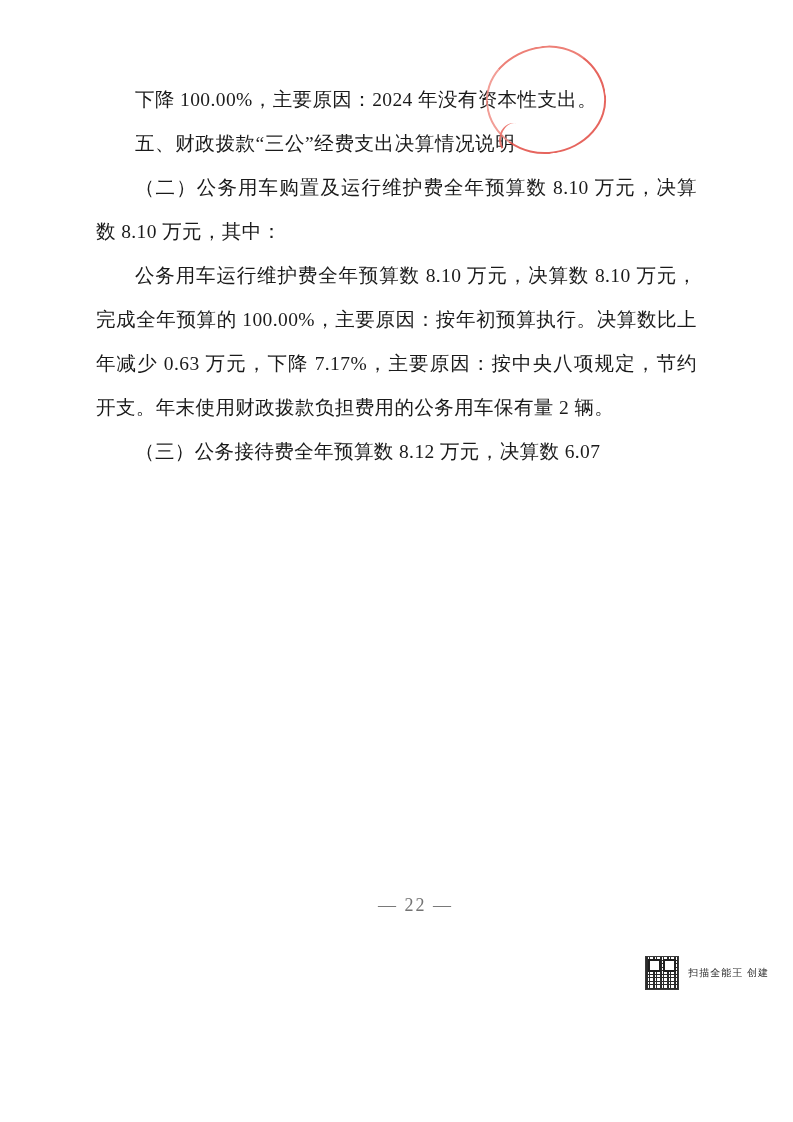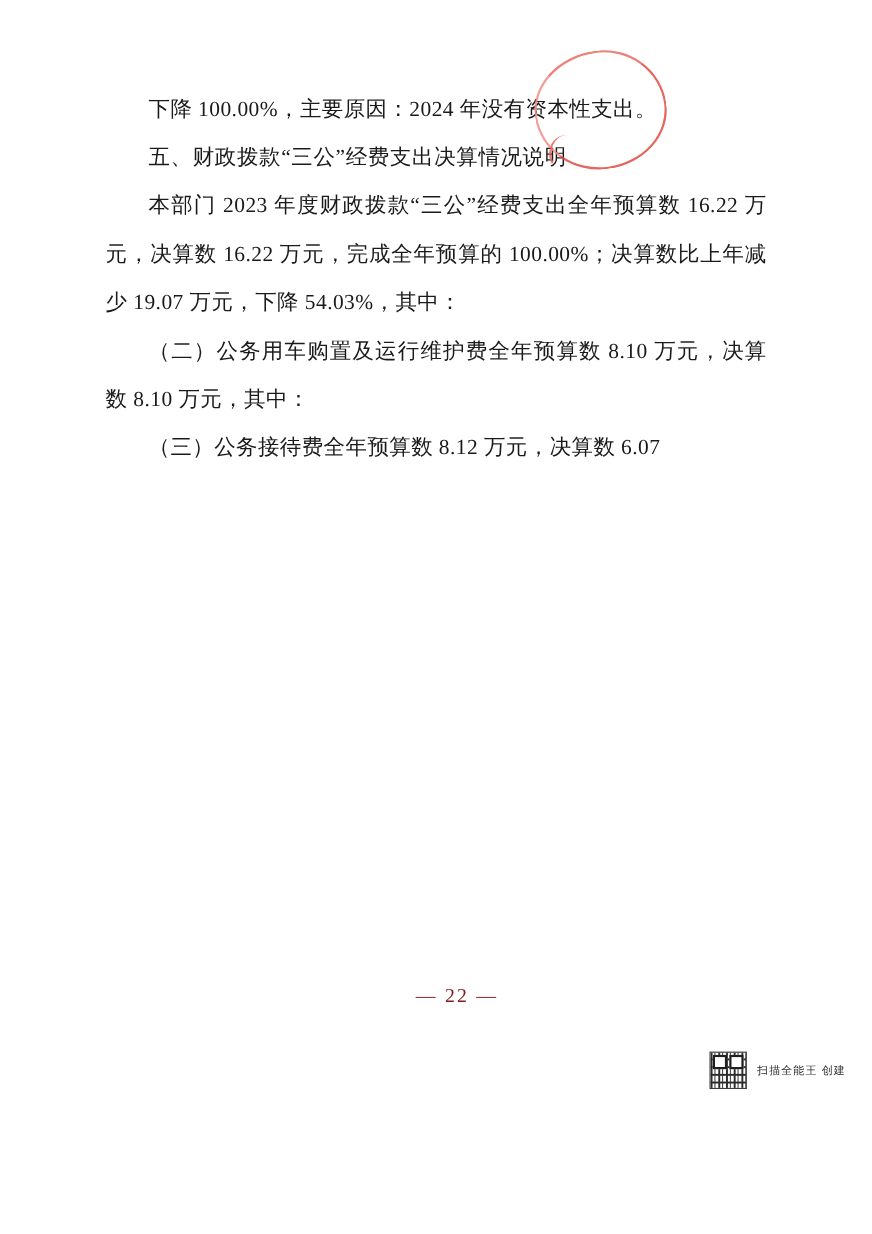--- a/index.html
+++ b/index.html
@@ -47,21 +47,21 @@
   }
 
   .page-number {
     position: absolute;
     left: 0;
     right: 0;
     bottom: 92px;
     text-align: center;
     font-size: 18px;
     letter-spacing: 2px;
-    color: #7f1d1d;
+    color: #737373;
     padding-left: 38px;
   }
 
   
   .annotation-circle {
     position: absolute;
     top: 46px;
     left: 486px;
     width: 116px;
     height: 104px;
@@ -129,22 +129,22 @@
 </head>
 <body>
 
 <div class="page">
 
   <div class="annotation-circle"></div>
 
   <div class="doc-body">
     <p class="para">下降 100.00%，主要原因：2024 年没有资本性支出。</p>
     <p class="heading">五、财政拨款“三公”经费支出决算情况说明</p>
-    <p class="para">本部门 2023 年度财政拨款“三公”经费支出全年预算数 16.22 万元，决算数 16.22 万元，完成全年预算的 100.00%；决算数比上年减少 19.07 万元，下降 54.03%，其中：</p>
     <p class="para">（二）公务用车购置及运行维护费全年预算数 8.10 万元，决算数 8.10 万元，其中：</p>
+    <p class="para">公务用车运行维护费全年预算数 8.10 万元，决算数 8.10 万元，完成全年预算的 100.00%，主要原因：按年初预算执行。决算数比上年减少 0.63 万元，下降 7.17%，主要原因：按中央八项规定，节约开支。年末使用财政拨款负担费用的公务用车保有量 2 辆。</p>
     <p class="para">（三）公务接待费全年预算数 8.12 万元，决算数 6.07</p>
   </div>
 
   <div class="page-number">— 22 —</div>
 
   <div class="watermark">
     <div class="qr"></div>
     <div class="wm-text">扫描全能王  创建</div>
   </div>
 

